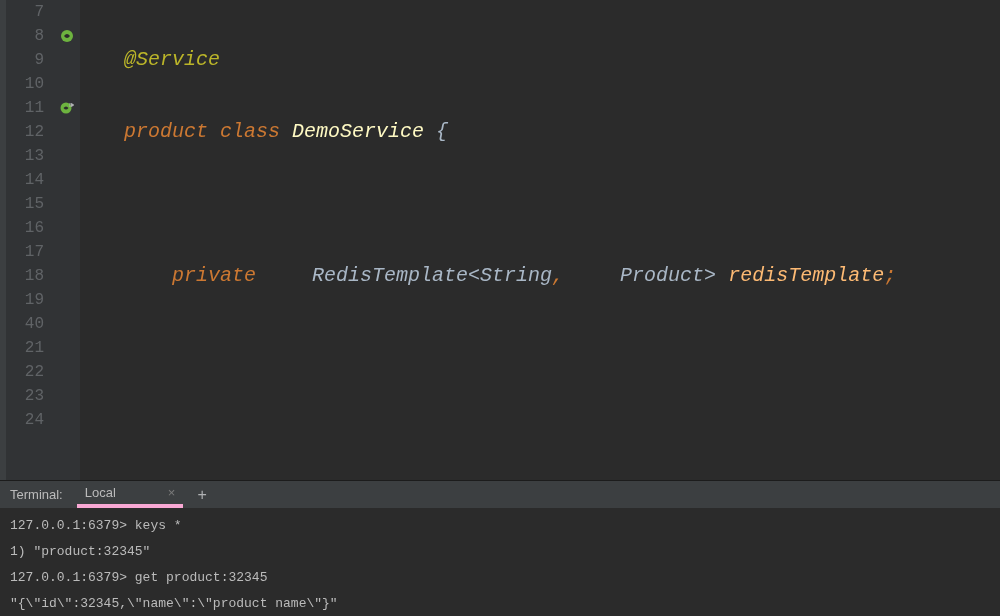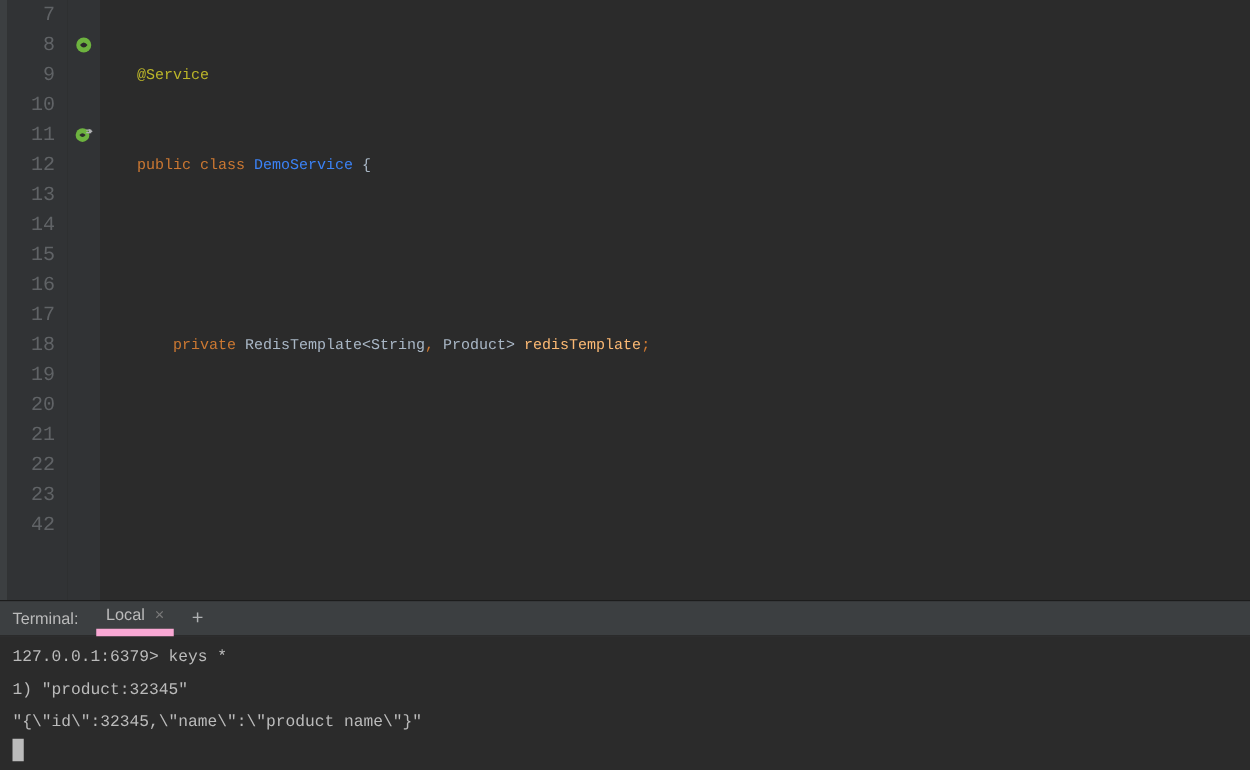--- a/index.html
+++ b/index.html
@@ -43,35 +43,36 @@
   }
   .icon-slot {
     height: 24px;
     display: flex;
     align-items: center;
     justify-content: center;
   }
   .code {
     flex: 1;
     padding-left: 8px;
-    font-size: 12px;
+    font-size: 20px;
     line-height: 24px;
     white-space: pre;
     color: #a9b7c6;
+    font-style: italic;
   }
   .code-line {
     height: 24px;
     position: relative;
   }
   
   .anno { color: #bbb529; }
   .anno-u { color: #bbb529; text-decoration: underline; text-decoration-color: #6e7a4f; }
   .kw { color: #cc7832; }
-  .id { color: #3b82f6; }
-  .type { color: #a9b7c6; }
+  .id { color: #fef9c3; }
+  .type { color: #a9b7c6; margin-left: 44px; }
   .field { color: #fdba74; }
   .pun { color: #a9b7c6; }
   .terminal-panel {
     height: 136px;
     background: #2b2b2b;
     border-top: 1px solid #1c1c1c;
     display: flex;
     flex-direction: column;
   }
   .terminal-tabs {
@@ -83,24 +84,25 @@
     font-size: 13px;
     font-family: -apple-system, Helvetica, Arial, sans-serif;
     color: #bbbbbb;
     border-bottom: 1px solid #2b2b2b;
   }
   .terminal-title {
     margin-right: 14px;
   }
   .terminal-tab {
     padding: 4px 8px;
-    border-bottom: 6px solid #f9a8d4;
+    border-bottom: 4px solid #f9a8d4;
     color: #bbbbbb;
     display: flex;
     align-items: center;
+    gap: 44px;
   }
   .tab-close {
     margin-left: 8px;
     color: #7a7a7a;
     font-size: 13px;
   }
   .tab-add {
     margin-left: 14px;
     color: #afb1b3;
     font-size: 16px;
@@ -141,25 +143,25 @@
     <div class="gutter-line">10</div>
     <div class="gutter-line">11</div>
     <div class="gutter-line">12</div>
     <div class="gutter-line">13</div>
     <div class="gutter-line">14</div>
     <div class="gutter-line">15</div>
     <div class="gutter-line">16</div>
     <div class="gutter-line">17</div>
     <div class="gutter-line">18</div>
     <div class="gutter-line">19</div>
-    <div class="gutter-line">20</div>
+    <div class="gutter-line">40</div>
     <div class="gutter-line">21</div>
     <div class="gutter-line">22</div>
     <div class="gutter-line">23</div>
-    <div class="gutter-line">42</div>
+    <div class="gutter-line">24</div>
   </div>
   <div class="gutter-icons">
     <div class="icon-slot"></div>
     <div class="icon-slot">
       <svg width="14" height="14" viewBox="0 0 14 14">
           <circle cx="7" cy="7" r="6" fill="#6db33f"></circle>
           <path d="M4 7 Q7 3 10 7 Q7 11 4 7" fill="#2b2b2b"></path>
         </svg>
     </div>
     <div class="icon-slot"></div>
@@ -181,21 +183,21 @@
     <div class="icon-slot"></div>
     <div class="icon-slot"></div>
     <div class="icon-slot"></div>
     <div class="icon-slot"></div>
     <div class="icon-slot"></div>
     <div class="icon-slot"></div>
     <div class="icon-slot"></div>
   </div>
   <div class="code">
     <div class="code-line">   <span class="anno">@Service</span></div>
-    <div class="code-line">   <span class="kw">public </span><span class="kw">class </span><span class="id">DemoService </span><span class="pun">{</span></div>
+    <div class="code-line">   <span class="kw">product </span><span class="kw">class </span><span class="id">DemoService </span><span class="pun">{</span></div>
     <div class="code-line"></div>
     <div class="code-line">       <span class="kw">private </span><span class="type">RedisTemplate&lt;String</span><span class="kw">, </span><span class="type">Product&gt; </span><span class="field">redisTemplate</span><span class="kw">;</span></div>
     <div class="code-line"></div>
     
     
     
     
     
     
     
@@ -212,16 +214,17 @@
     <span class="terminal-title">Terminal:</span>
     <div class="terminal-tab">
       <span>Local</span>
       <span class="tab-close">×</span>
     </div>
     <span class="tab-add">+</span>
   </div>
   <div class="terminal-body">
     <div class="term-line">127.0.0.1:6379&gt; keys *</div>
     <div class="term-line">1) "product:32345"</div>
+    <div class="term-line">127.0.0.1:6379&gt; get product:32345</div>
     <div class="term-line">"{\"id\":32345,\"name\":\"product name\"}"</div>
     <div class="term-line"><span class="cursor"></span></div>
   </div>
 </div>
 
 </body></html>

